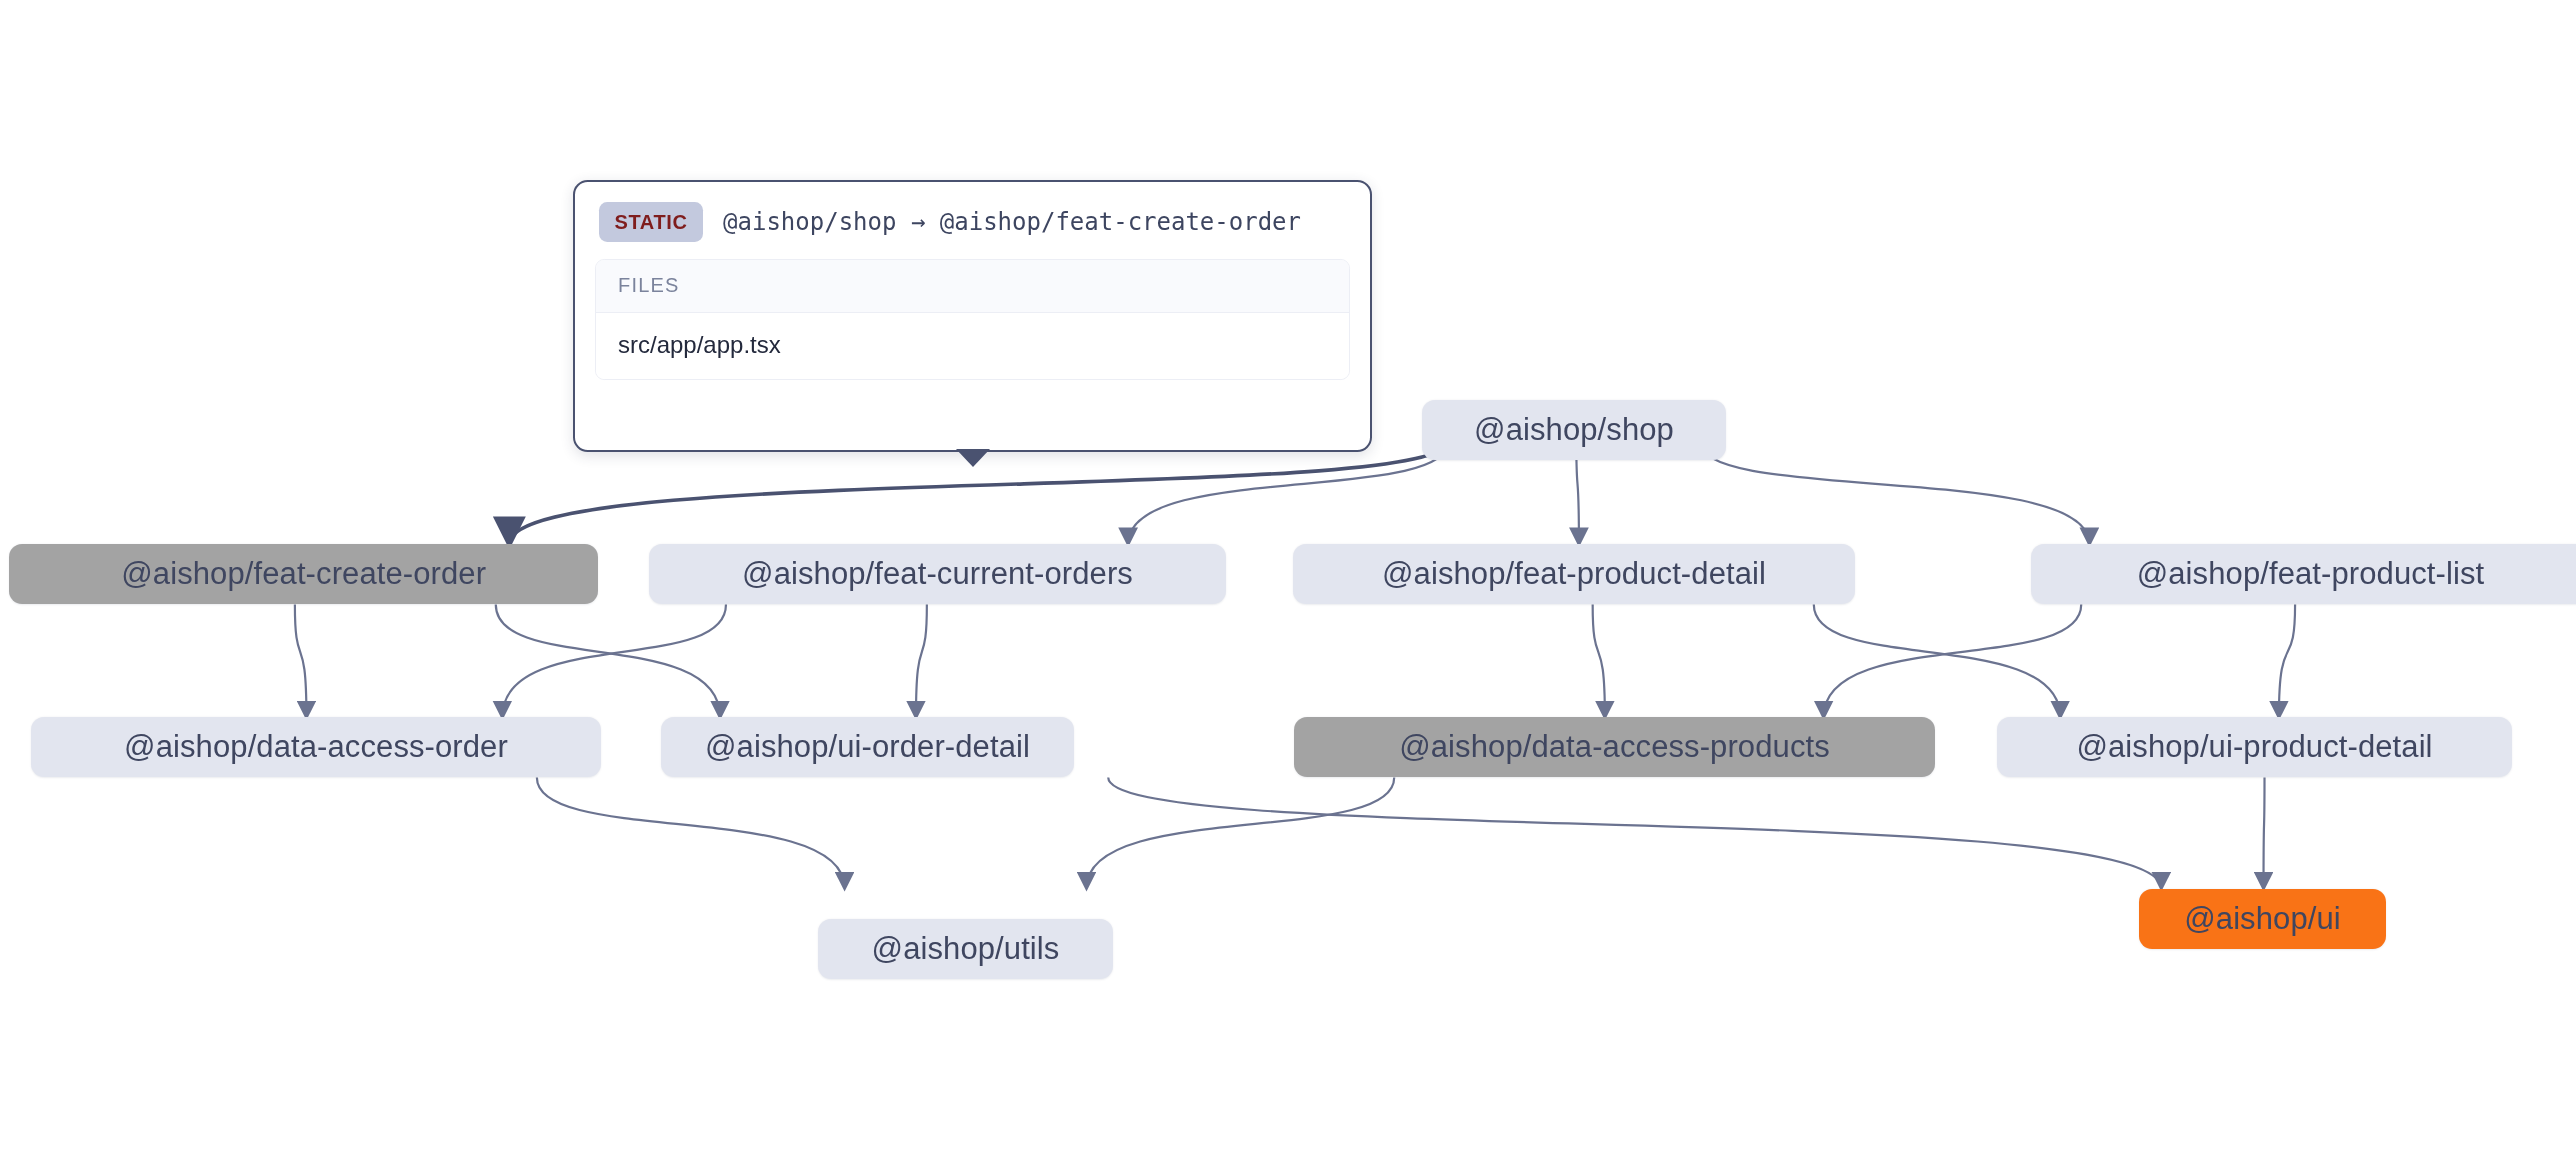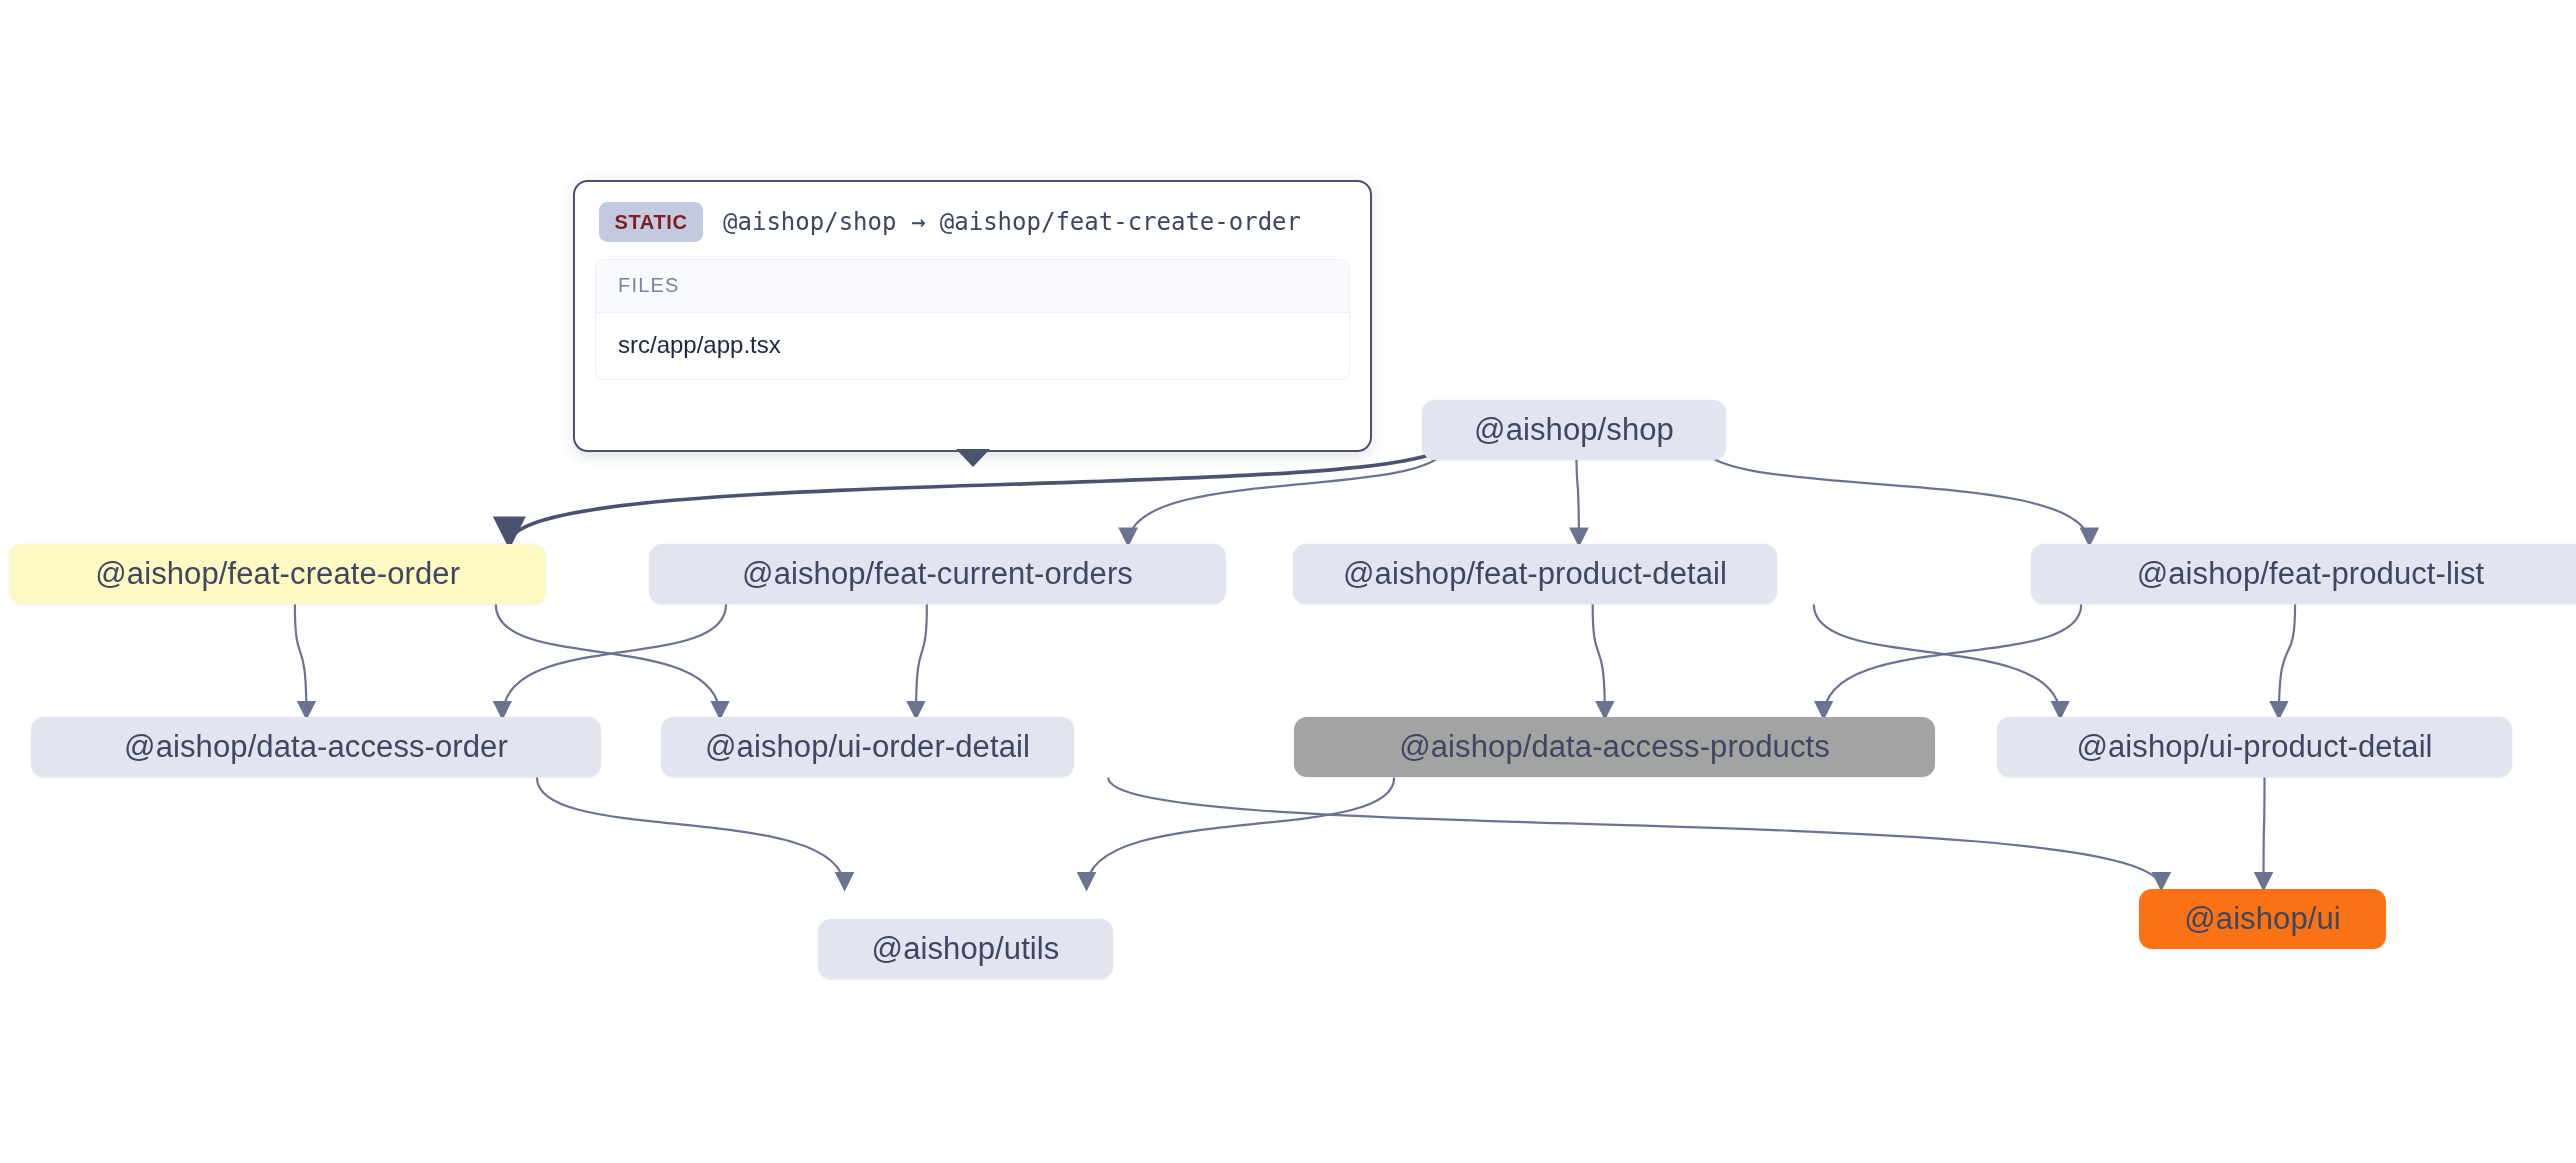--- a/index.html
+++ b/index.html
@@ -119,23 +119,23 @@
         <path d="M 2505.34 660 C 2505.34 736.26, 2487.7 684.6, 2487.7 783" fill="none" stroke="#6b7390" stroke-width="2.4" marker-end="url(#ah)"></path>
         <path d="M 586.0600000000001 849 C 586.0600000000001 924.02, 921.98 873.2, 921.98 970" fill="none" stroke="#6b7390" stroke-width="2.4" marker-end="url(#ah)"></path>
         <path d="M 1521.94 849 C 1521.94 924.02, 1186.02 873.2, 1186.02 970" fill="none" stroke="#6b7390" stroke-width="2.4" marker-end="url(#ah)"></path>
         <path d="M 1209.76 849 C 1209.76 924.02, 2359.3 873.2, 2359.3 970" fill="none" stroke="#6b7390" stroke-width="2.4" marker-end="url(#ah)"></path>
         <path d="M 2471.98 849 C 2471.98 924.02, 2470.9 873.2, 2470.9 970" fill="none" stroke="#6b7390" stroke-width="2.4" marker-end="url(#ah)"></path>
       </g>
   </svg>
 
   <div id="node-group">
       <div class="node" style="left: 1422px; top: 380px; width: 304px; background: rgb(226, 229, 239); color: rgb(63, 70, 96); margin-top: 20px;">@aishop/shop</div>
-      <div class="node" style="left: 9.2px; top: 544px; width: 537px; background: #fef9c3; color: rgb(63, 70, 96);">@aishop/feat-create-order</div>
+      <div class="node" style="left: 9.2px; top: 544px; width: 589px; background: #a3a3a3; color: rgb(63, 70, 96);">@aishop/feat-create-order</div>
       <div class="node" style="left: 649px; top: 544px; width: 577px; background: rgb(226, 229, 239); color: rgb(63, 70, 96);">@aishop/feat-current-orders</div>
-      <div class="node" style="left: 1293px; top: 544px; width: 484px; background: rgb(226, 229, 239); color: rgb(63, 70, 96);">@aishop/feat-product-detail</div>
+      <div class="node" style="left: 1293px; top: 544px; width: 562px; background: rgb(226, 229, 239); color: rgb(63, 70, 96);">@aishop/feat-product-detail</div>
       <div class="node" style="left: 2031px; top: 544px; width: 559px; background: rgb(226, 229, 239); color: rgb(63, 70, 96);">@aishop/feat-product-list</div>
       <div class="node" style="left: 31px; top: 717px; width: 570px; background: rgb(226, 229, 239); color: rgb(63, 70, 96);">@aishop/data-access-order</div>
       <div class="node" style="left: 661px; top: 717px; width: 413px; background: rgb(226, 229, 239); color: rgb(63, 70, 96);">@aishop/ui-order-detail</div>
       <div class="node" style="left: 1294px; top: 717px; width: 641px; background: #a3a3a3; color: rgb(63, 70, 96);">@aishop/data-access-products</div>
       <div class="node" style="left: 1997px; top: 717px; width: 515px; background: rgb(226, 229, 239); color: rgb(63, 70, 96);">@aishop/ui-product-detail</div>
       <div class="node" style="left: 818px; top: 919px; width: 295px; background: rgb(226, 229, 239); color: rgb(63, 70, 96);">@aishop/utils</div>
       <div class="node" style="left: 2139px; top: 889px; width: 247px; background: #f97316; color: rgb(63, 70, 96);">@aishop/ui</div>
     </div>
 
   <div class="tip" id="tooltip-card" style="left: 573px; top: 180px; width: 799px; height: 272px;">

